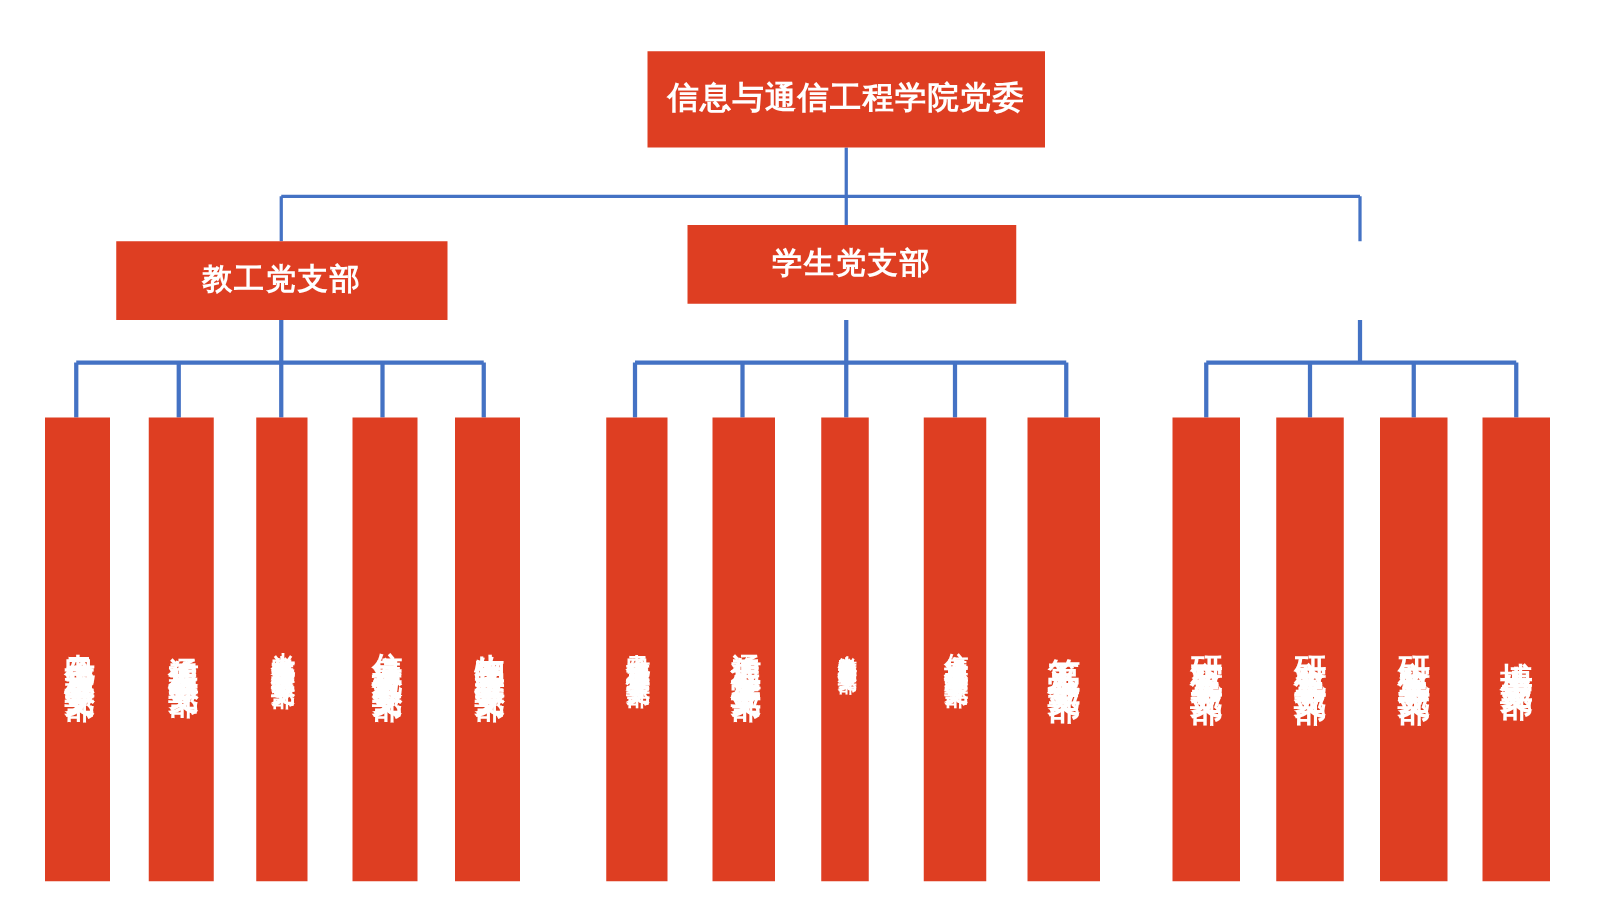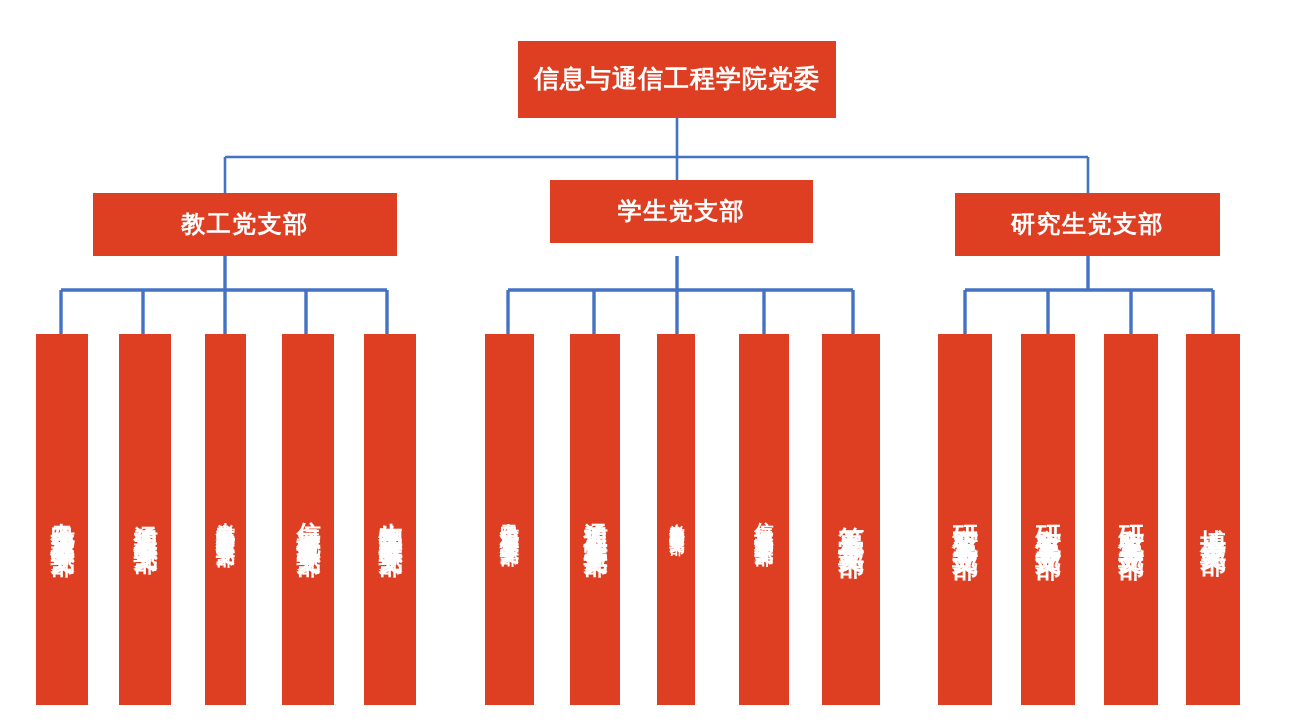--- a/index.html
+++ b/index.html
@@ -98,25 +98,24 @@
     <path d="M 1088 256 L 1088 290" stroke="#4472C4" stroke-width="3.4" fill="none"></path>
     <path d="M 965 290 L 1213 290" stroke="#4472C4" stroke-width="3.4" fill="none"></path>
     <path d="M 965 290 L 965 334" stroke="#4472C4" stroke-width="3.4" fill="none"></path>
     <path d="M 1048 290 L 1048 334" stroke="#4472C4" stroke-width="3.4" fill="none"></path>
     <path d="M 1131 290 L 1131 334" stroke="#4472C4" stroke-width="3.4" fill="none"></path>
     <path d="M 1213 290 L 1213 334" stroke="#4472C4" stroke-width="3.4" fill="none"></path>
   </svg>
 
   <div class="node root" style="left: 518px; top: 41px; width: 318px; height: 77px; background: rgb(222, 62, 34); color: rgb(255, 255, 255);">信息与通信工程学院党委</div>
 
-  <div class="node branch" style="left: 93px; top: 193px; width: 304px; height: 63px; background: rgb(222, 62, 34); color: rgb(255, 255, 255);">教工党支部</div>
+  <div class="node branch" style="left: 93px; top: 193px; width: 265px; height: 63px; background: rgb(222, 62, 34); color: rgb(255, 255, 255);">教工党支部</div>
 
   <div class="node branch" style="left: 550px; top: 180px; width: 263px; height: 63px; background: rgb(222, 62, 34); color: rgb(255, 255, 255);">学生党支部</div>
 
-  <div class="node branch" style="left: 955px; top: 193px; width: 265px; height: 63px; background: rgb(222, 62, 34); color: rgb(255, 255, 255);">研究生党支部</div>
 
   <div class="node leaf sz-md" style="left: 36px; top: 334px; width: 52px; height: 371px; background: rgb(222, 62, 34); color: rgb(255, 255, 255);">电子信息工程教工党支部</div>
 
   <div class="node leaf sz-md" style="left: 119px; top: 334px; width: 52px; height: 371px; background: rgb(222, 62, 34); color: rgb(255, 255, 255);">通信工程教工党支部</div>
 
   <div class="node leaf sz-sm" style="left: 205px; top: 334px; width: 41px; height: 371px; background: rgb(222, 62, 34); color: rgb(255, 255, 255);">光电信息科学与工程教工党支部</div>
 
   <div class="node leaf sz-md" style="left: 282px; top: 334px; width: 52px; height: 371px; background: rgb(222, 62, 34); color: rgb(255, 255, 255);">信息对抗技术教工党支部</div>
 
   <div class="node leaf sz-md" style="left: 364px; top: 334px; width: 52px; height: 371px; background: rgb(222, 62, 34); color: rgb(255, 255, 255);">生物医学工程教工党支部</div>

